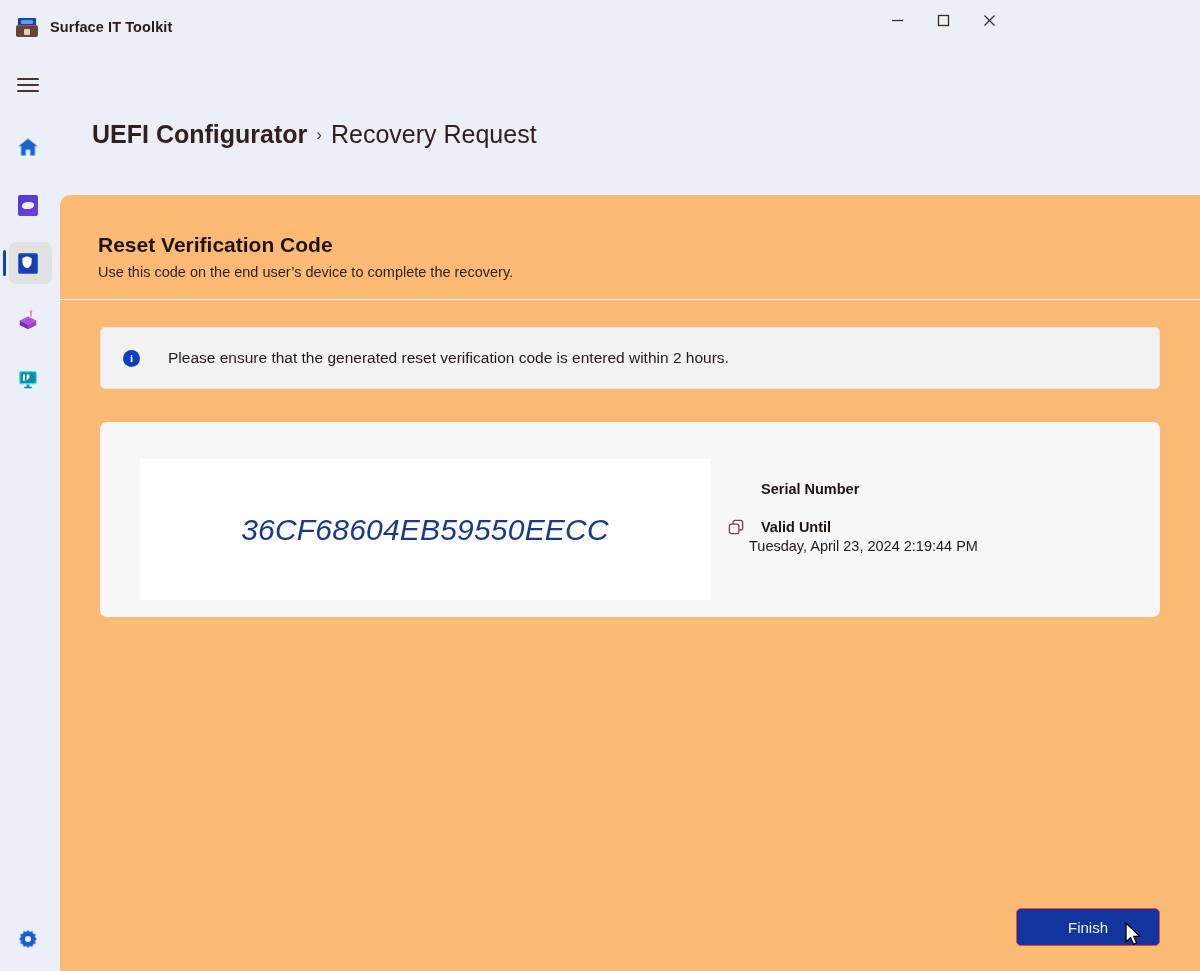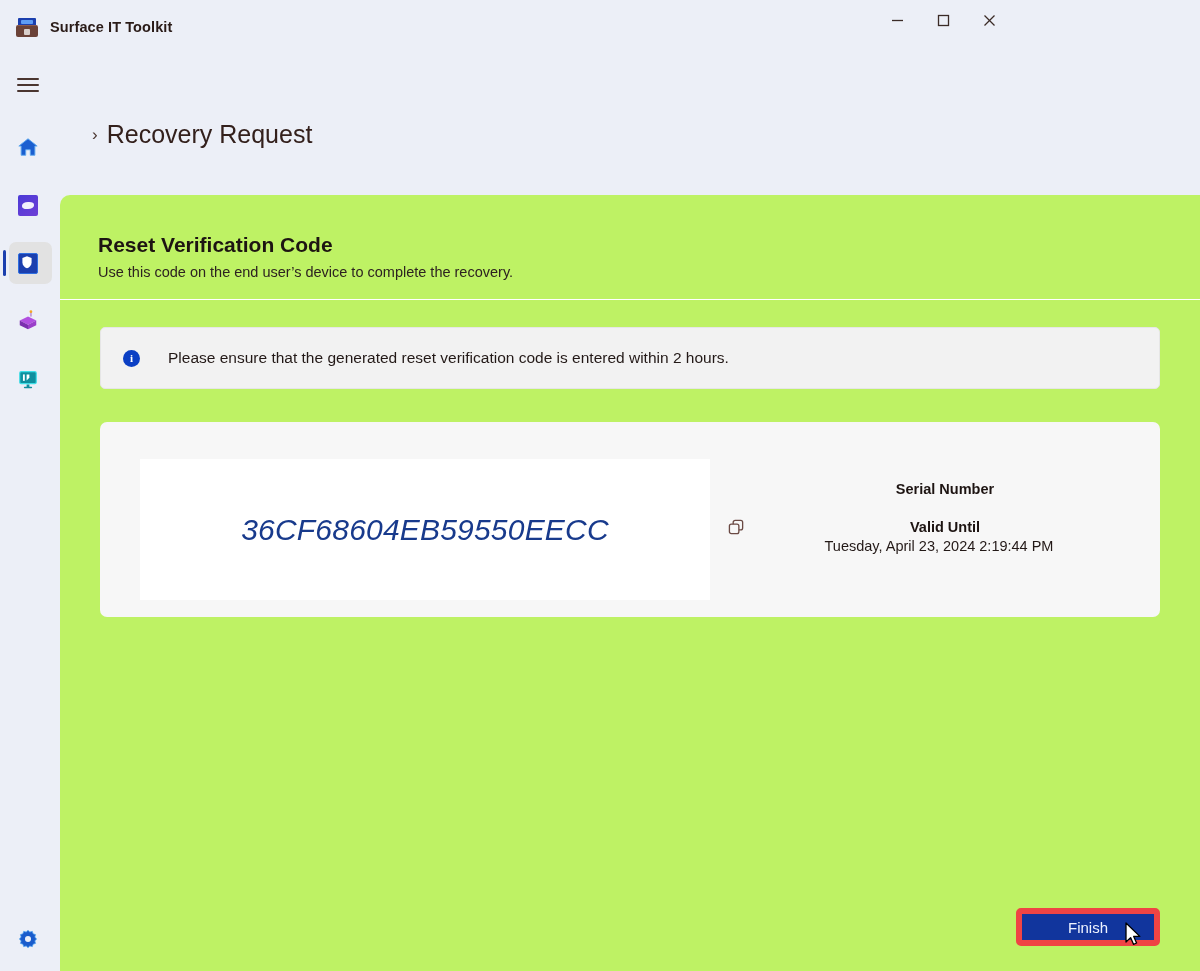--- a/index.html
+++ b/index.html
@@ -164,24 +164,23 @@
   }
   .bc-first { font-weight: 600; }
   .bc-sep { font-size: 17px; color: #4a3530; font-weight: 400; }
   .bc-last { font-weight: 400; }
 
   
   .main-card {
     position: absolute;
     left: 60px; top: 195px;
     width: 1140px; height: 776px;
-    background: #bef264;
+    background: #fdba74;
     border-top-left-radius: 10px;
     border-top-right-radius: 0px;
-    text-align: center;
   }
 
   .sec-title {
     position: absolute;
     left: 38px; top: 38px;
     font-size: 21px;
     font-weight: 700;
     color: #1d1412;
   }
   .sec-sub {
@@ -278,21 +277,21 @@
     margin-top: 3px;
   }
   .meta-gap { height: 22px; }
 
   
   .finish-btn {
     position: absolute;
     left: 1016px; top: 908px;
     width: 144px; height: 38px;
     background: #11359d;
-    border: 6px solid #ef4444;
+    border: 1px solid #ef4444;
     border-radius: 5px;
     color: #eef3ff;
     font-size: 15px;
     display: flex;
     align-items: center;
     justify-content: center;
   }
 
   .cursor {
     position: absolute;
@@ -384,20 +383,21 @@
     <svg width="22" height="22" viewBox="0 0 24 24">
       <path d="M12 2.5 L14 4.4 L16.7 3.6 L17.6 6.3 L20.3 7.2 L19.5 9.9 L21.4 12 L19.5 14.1 L20.3 16.8
                L17.6 17.7 L16.7 20.4 L14 19.6 L12 21.5 L10 19.6 L7.3 20.4 L6.4 17.7 L3.7 16.8
                L4.5 14.1 L2.6 12 L4.5 9.9 L3.7 7.2 L6.4 6.3 L7.3 3.6 L10 4.4 Z" fill="#1a5ccc" stroke="#57a8f2" stroke-width="0.8"></path>
       <circle cx="12" cy="12" r="3.3" fill="#eceff7"></circle>
     </svg>
   </div>
 </div>
 
 <div class="breadcrumb">
+  <span class="bc-first">UEFI Configurator</span>
   <span class="bc-sep">›</span>
   <span class="bc-last">Recovery Request</span>
 </div>
 
 <div class="main-card">
 
   <div class="sec-title">Reset Verification Code</div>
   <div class="sec-sub">Use this code on the end user’s device to complete the recovery.</div>
   <div class="divider"></div>
 

